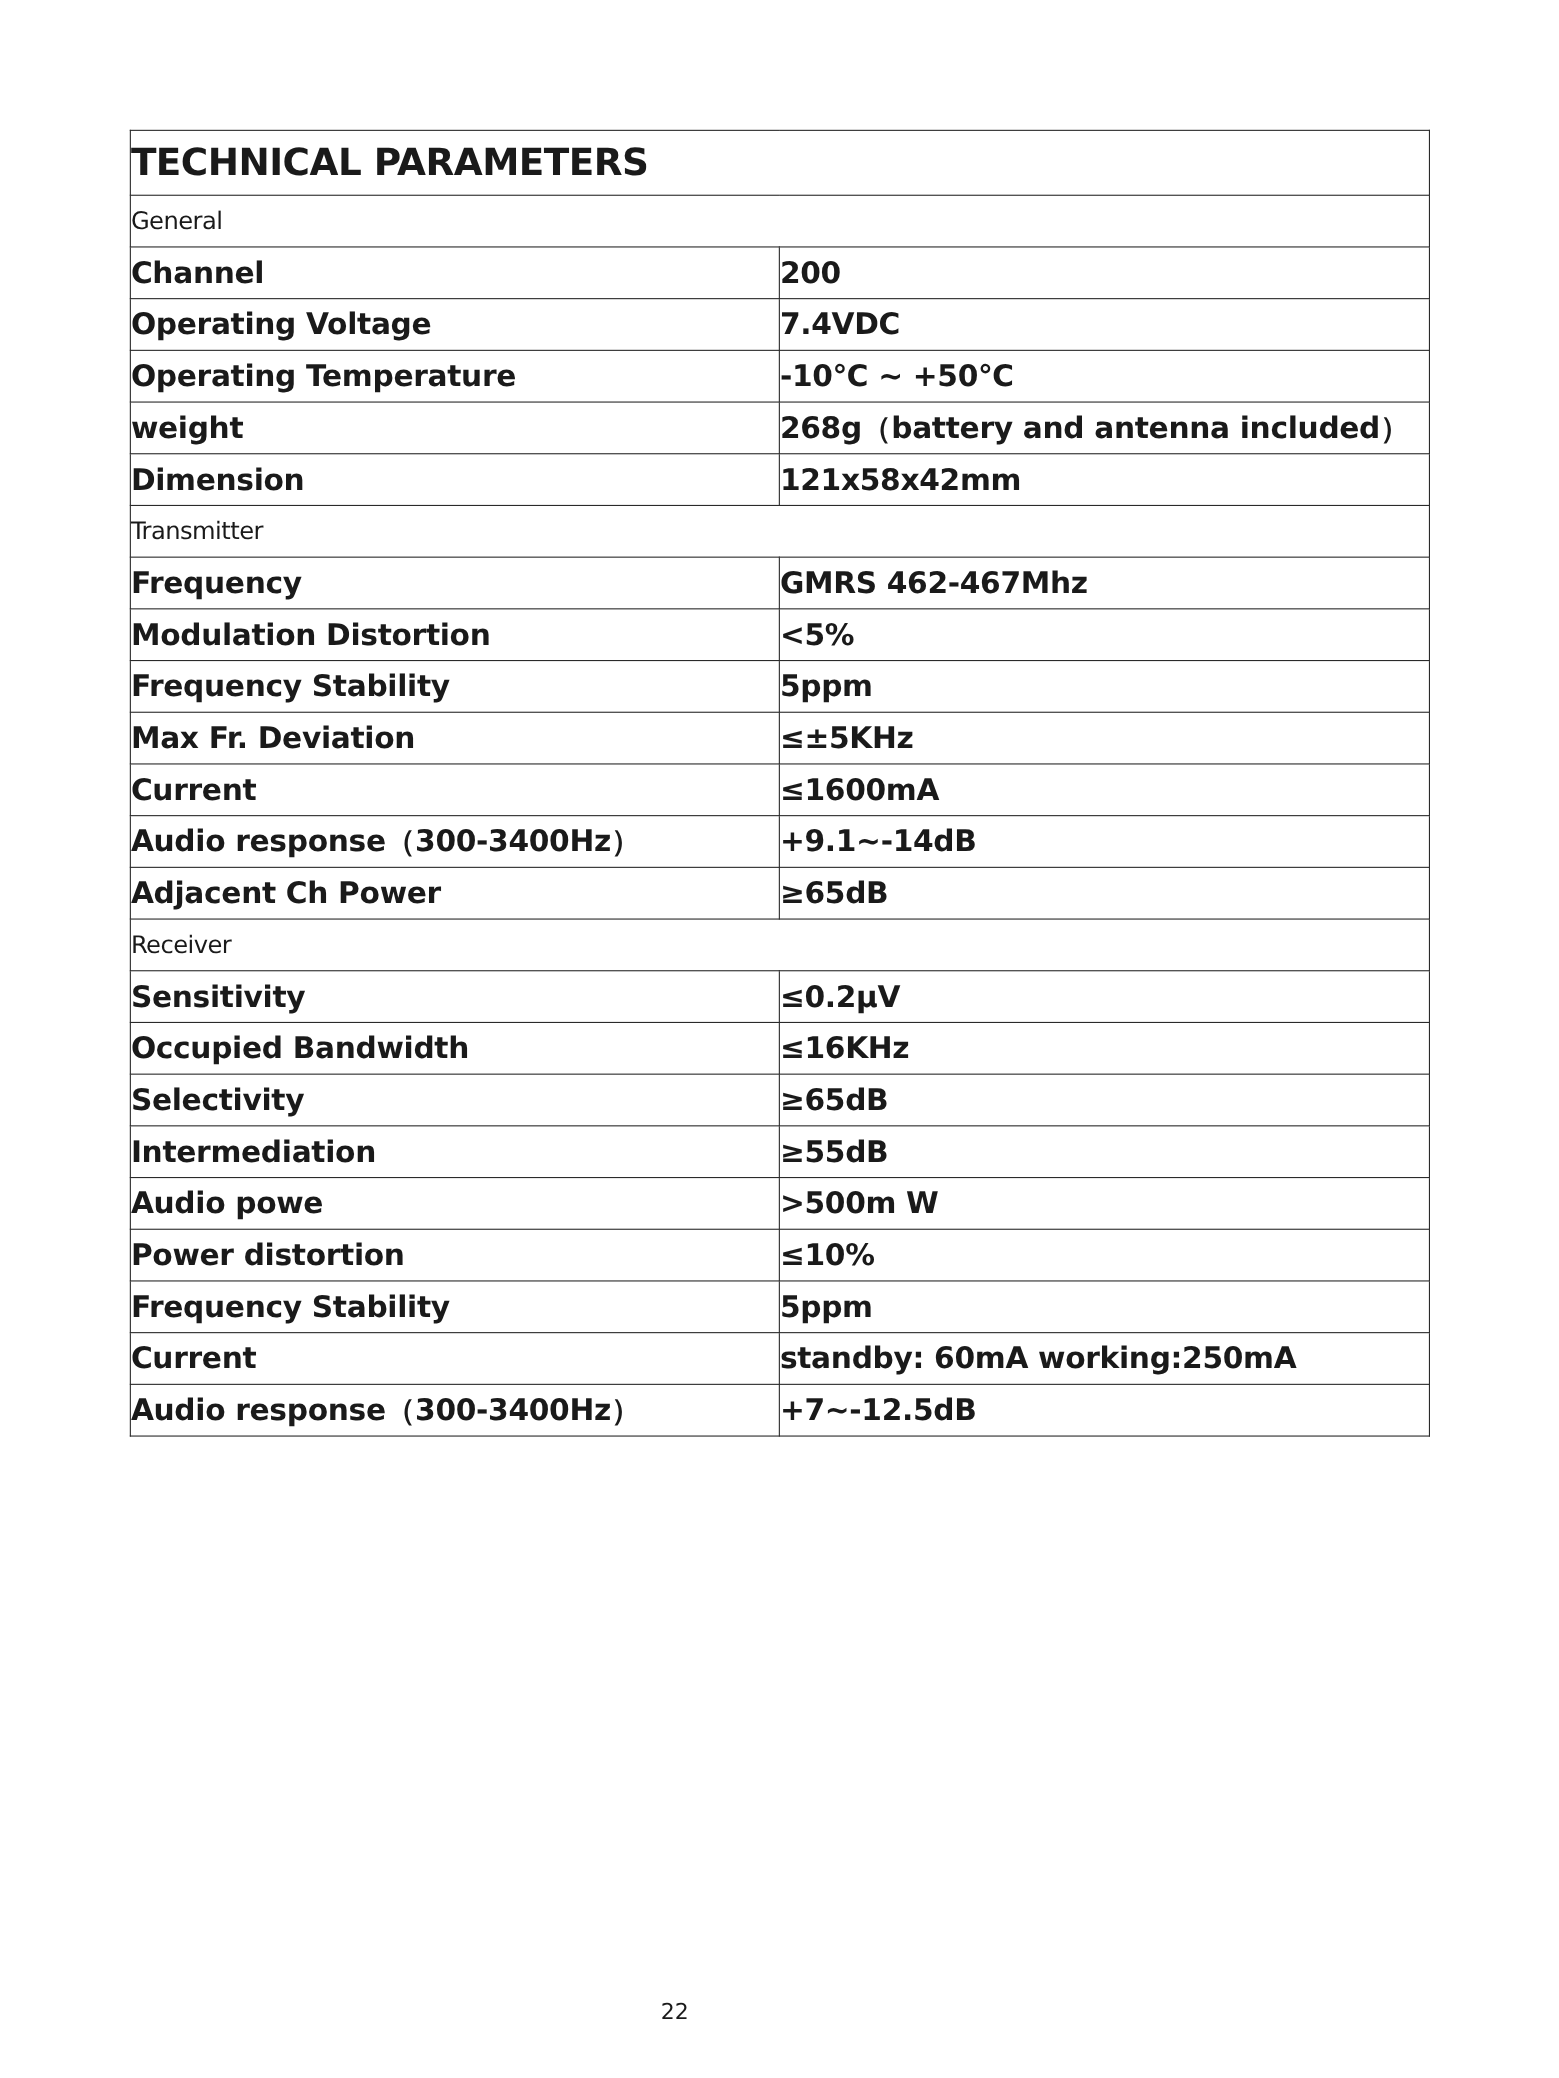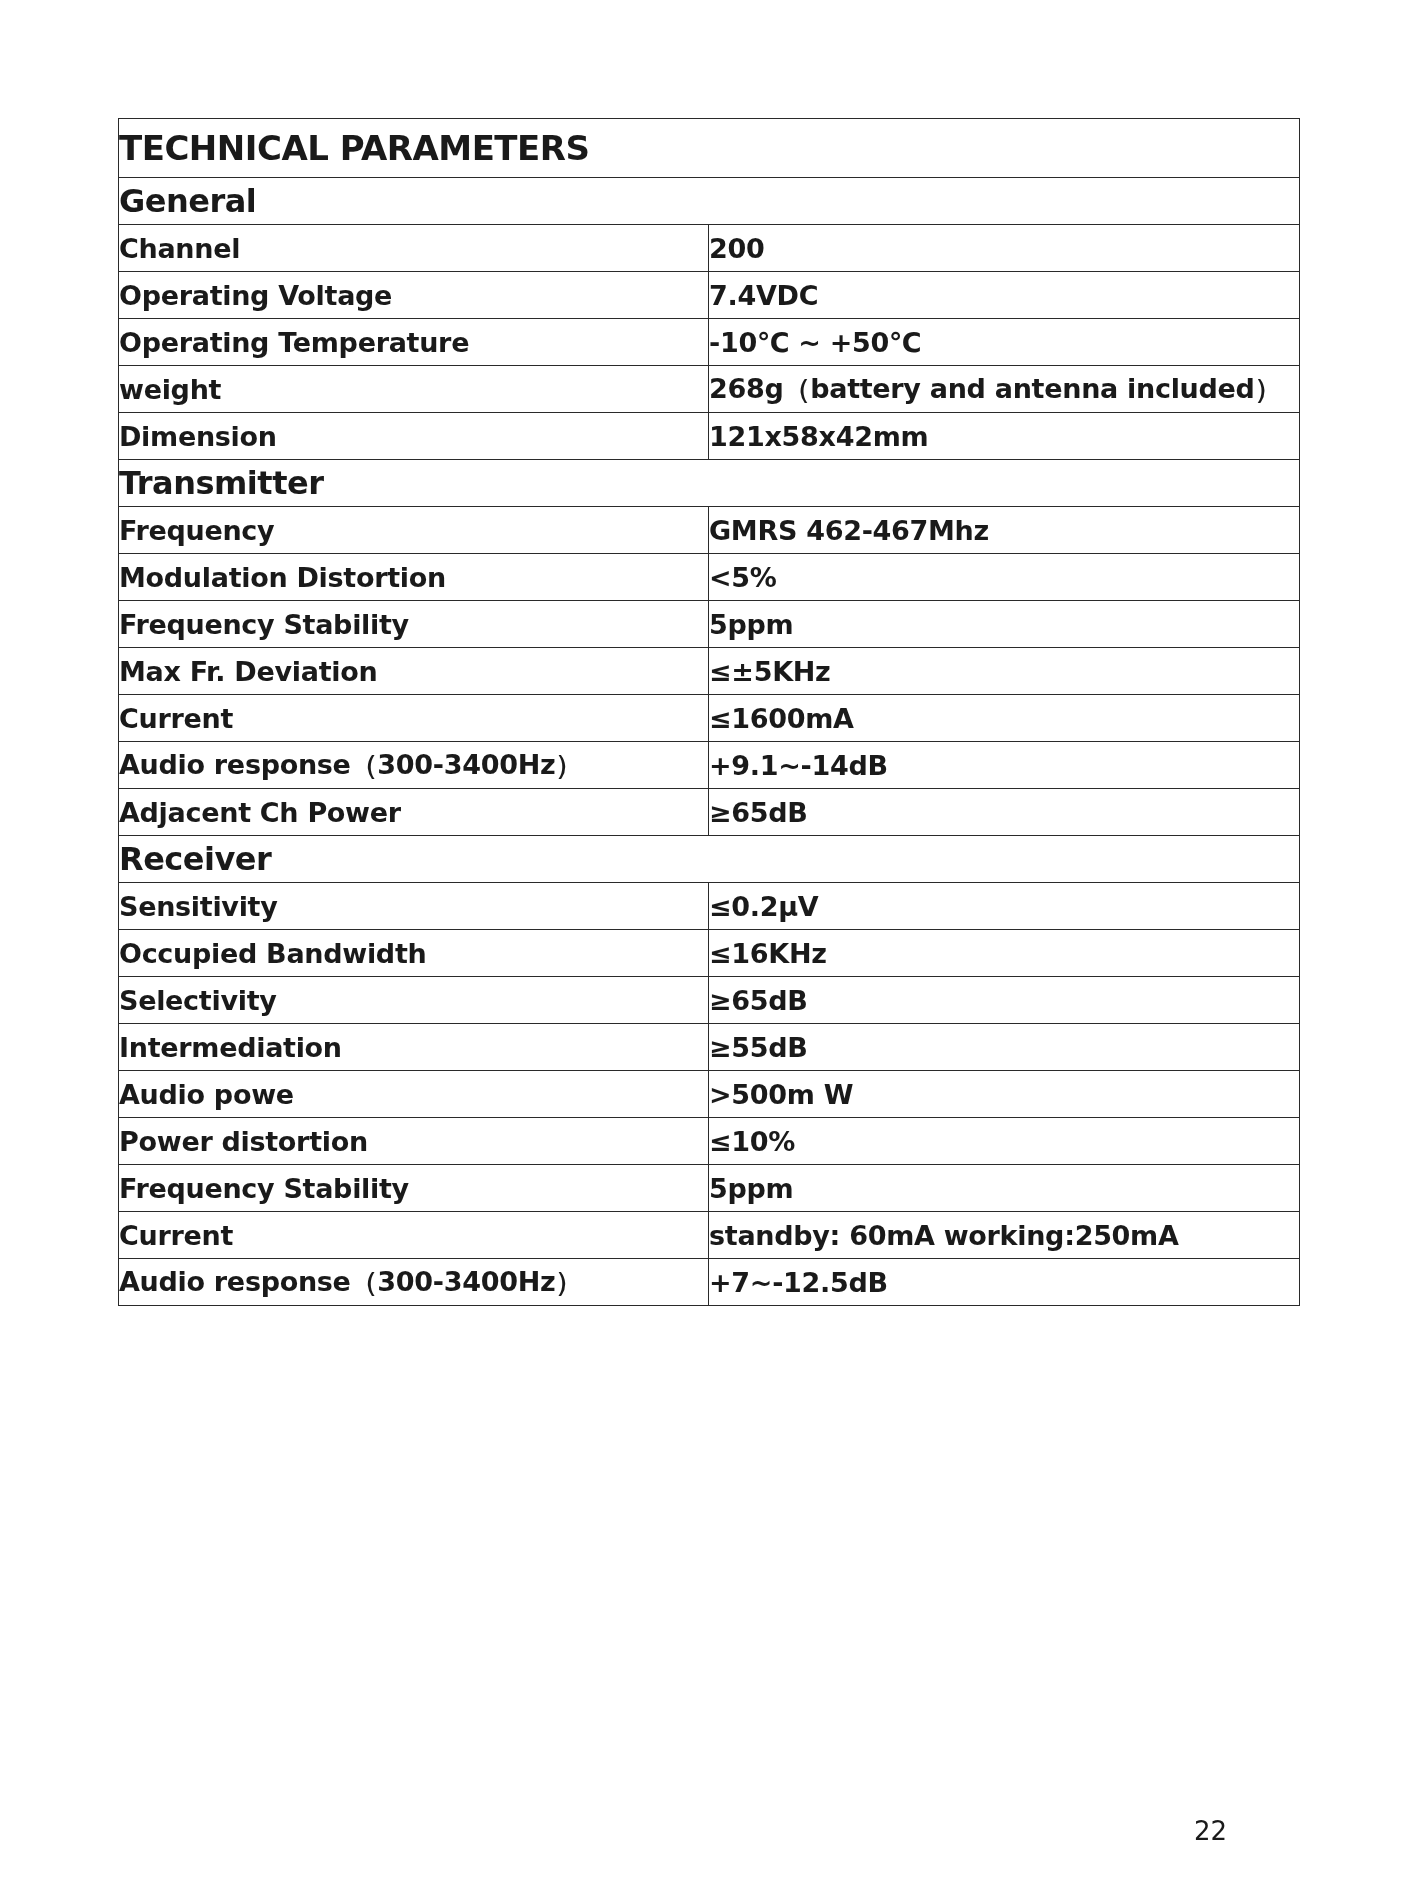--- a/index.html
+++ b/index.html
@@ -3,24 +3,24 @@
 <meta charset="utf-8">
 <style>
   html, body { margin:0; padding:0; background:#ffffff; }
   body { width:1417px; height:1889px; position:relative; font-family:"DejaVu Sans", sans-serif; color:#1a1a1a; }
   .spec-table {
     position:absolute; left:118px; top:118px; width:1182px;
     border-collapse:collapse; table-layout:fixed;
   }
   .spec-table td { border:1.5px solid #2a2a2a; text-align:left; vertical-align:middle; padding:0; }
   .title-row td { height:58px; font-weight:bold; font-size:34px; letter-spacing:-0.5px; }
-  .section-row td { height:46px; font-weight:bold; font-size:32px; letter-spacing:-0.5px; }
+  .section-row td { height:46px; font-weight:normal; font-size:22px; letter-spacing:-0.5px; }
   .data-row td { height:46px; font-size:27px; letter-spacing:-0.3px;font-weight:bold; }
   .col-label { width:590px; }
-  .page-number { position:absolute; left:0; width:1227px; top:1816px; text-align:right; font-size:26px; }
+  .page-number { position:absolute; left:0; width:1227px; top:1816px; text-align:center; font-size:20px; }
 </style>
 </head>
 <body>
 
 <table class="spec-table">
   <colgroup>
       <col class="col-label">
       <col>
     </colgroup>
   <tbody id="spec-body">

